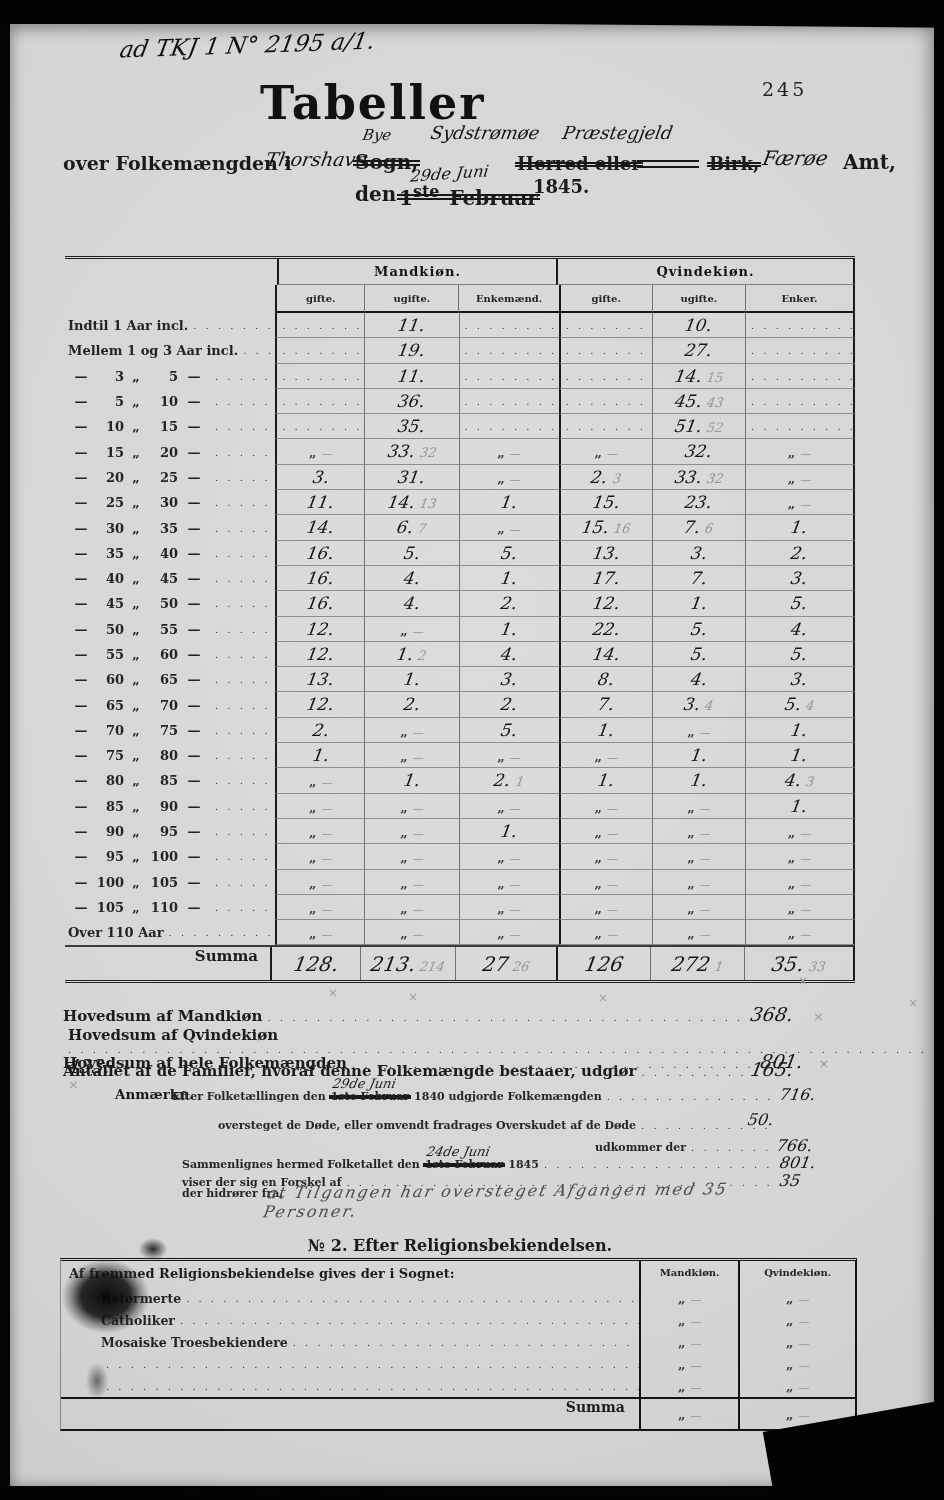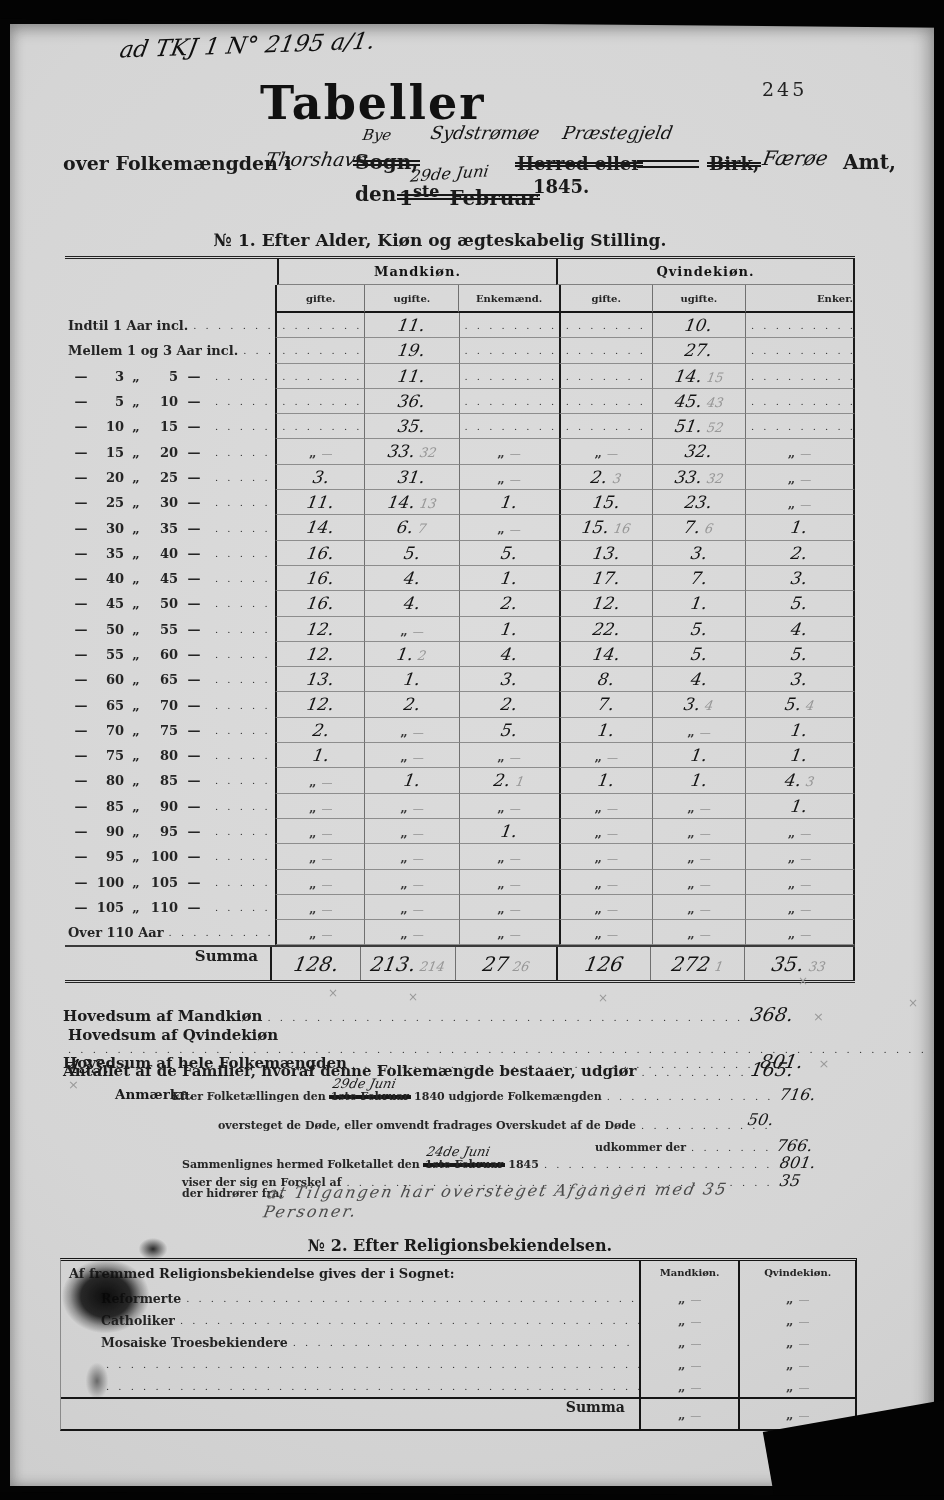--- a/index.html
+++ b/index.html
@@ -36,21 +36,21 @@
   .t1{position:absolute;left:55px;top:232px;width:790px;border-top:3px double #222;}
   .t1-head,.t1-sub,.t1-row,.t1-summa{display:flex;}
   .t1-spacer{width:212px;}
   .g{font:bold 13px "DejaVu Serif",serif;text-align:center;line-height:26px;height:26px;letter-spacing:1px;color:#141414;}
   .g1{width:279px;border-left:2.5px solid #1a1a1a;border-bottom:1px solid #808080;}
   .g2{width:299px;border-left:2.5px solid #1a1a1a;border-right:2.5px solid #1a1a1a;border-bottom:1px solid #808080;}
   .t1-sub{height:28px;}
   .sub{font:bold 10px "DejaVu Serif",serif;text-align:center;line-height:28px;color:#242424;border-bottom:2.5px solid #161616;border-left:1px solid #707070;}
   .c0{width:90px;} .c1{width:95px;} .c2{width:101px;} .c3{width:94px;} .c4{width:94px;} .c5{width:111px;}
   .hl{border-left:2.5px solid #1a1a1a !important;}
-  .hr{border-right:2.5px solid #1a1a1a;text-align:right;}
+  .hr{border-right:2.5px solid #1a1a1a;}
   .t1-row{height:25.3px;line-height:25.3px;}
   .t1-label{width:212px;display:flex;align-items:center;font:bold 13px "DejaVu Serif",serif;color:#242424;overflow:hidden;white-space:nowrap;padding-left:3px;}
   .t1-label .dashL{width:26px;text-align:center;}
   .t1-label .numF{width:30px;text-align:right;}
   .t1-label .qq{width:24px;text-align:center;}
   .t1-label .numT{width:30px;text-align:right;}
   .t1-label .dashR{width:32px;text-align:center;}
   .lead{flex:1;overflow:hidden;white-space:nowrap;font-size:10px;letter-spacing:3px;color:#2e2e2e;margin-left:5px;font-weight:normal;}
   .t1-cell{border-left:1px solid #707070;border-bottom:1px solid #8d8d8d;text-align:center;overflow:hidden;white-space:nowrap;}
   .ink{font:17px "DejaVu Serif",serif;font-style:italic;color:#141414;display:inline-block;transform:skewX(-10deg);}
@@ -123,21 +123,20 @@
       <span class="abs printed strike2" style="left:644px;top:33px;font-size:18px;">Birk,</span>
       <span class="abs hw" style="left:700px;top:26px;font-size:20px;">Færøe</span>
       <span class="abs printed" style="left:780px;top:30px;font-size:20px;">Amt,</span>
 
       <span class="abs printed" style="left:292px;top:62px;font-size:20px;">den</span>
       <span class="abs printed strike2" style="left:334px;top:62px;font-size:20px;"><span>1</span><sup style="font-size:16px;">ste</sup> <span>Februar</span></span>
       <span class="abs hw" style="left:348px;top:44px;font-size:16px;transform:skewX(-12deg) rotate(-4deg);">29de Juni</span>
       <span class="abs printed" style="left:470px;top:56px;font-size:18px;">1845.</span>
     </div>
 
-    <div class="abs sec-title printed">№ 1.  Efter Alder, Kiøn og ægteskabelig Stilling.</div>
 
     <div class="t1">
       <div class="t1-head">
         <div class="t1-spacer"></div>
         <div class="g g1">Mandkiøn.</div>
         <div class="g g2">Qvindekiøn.</div>
       </div>
       <div class="t1-sub">
         <div class="t1-spacer"></div>
         <div class="sub c0 hl">gifte.</div>

